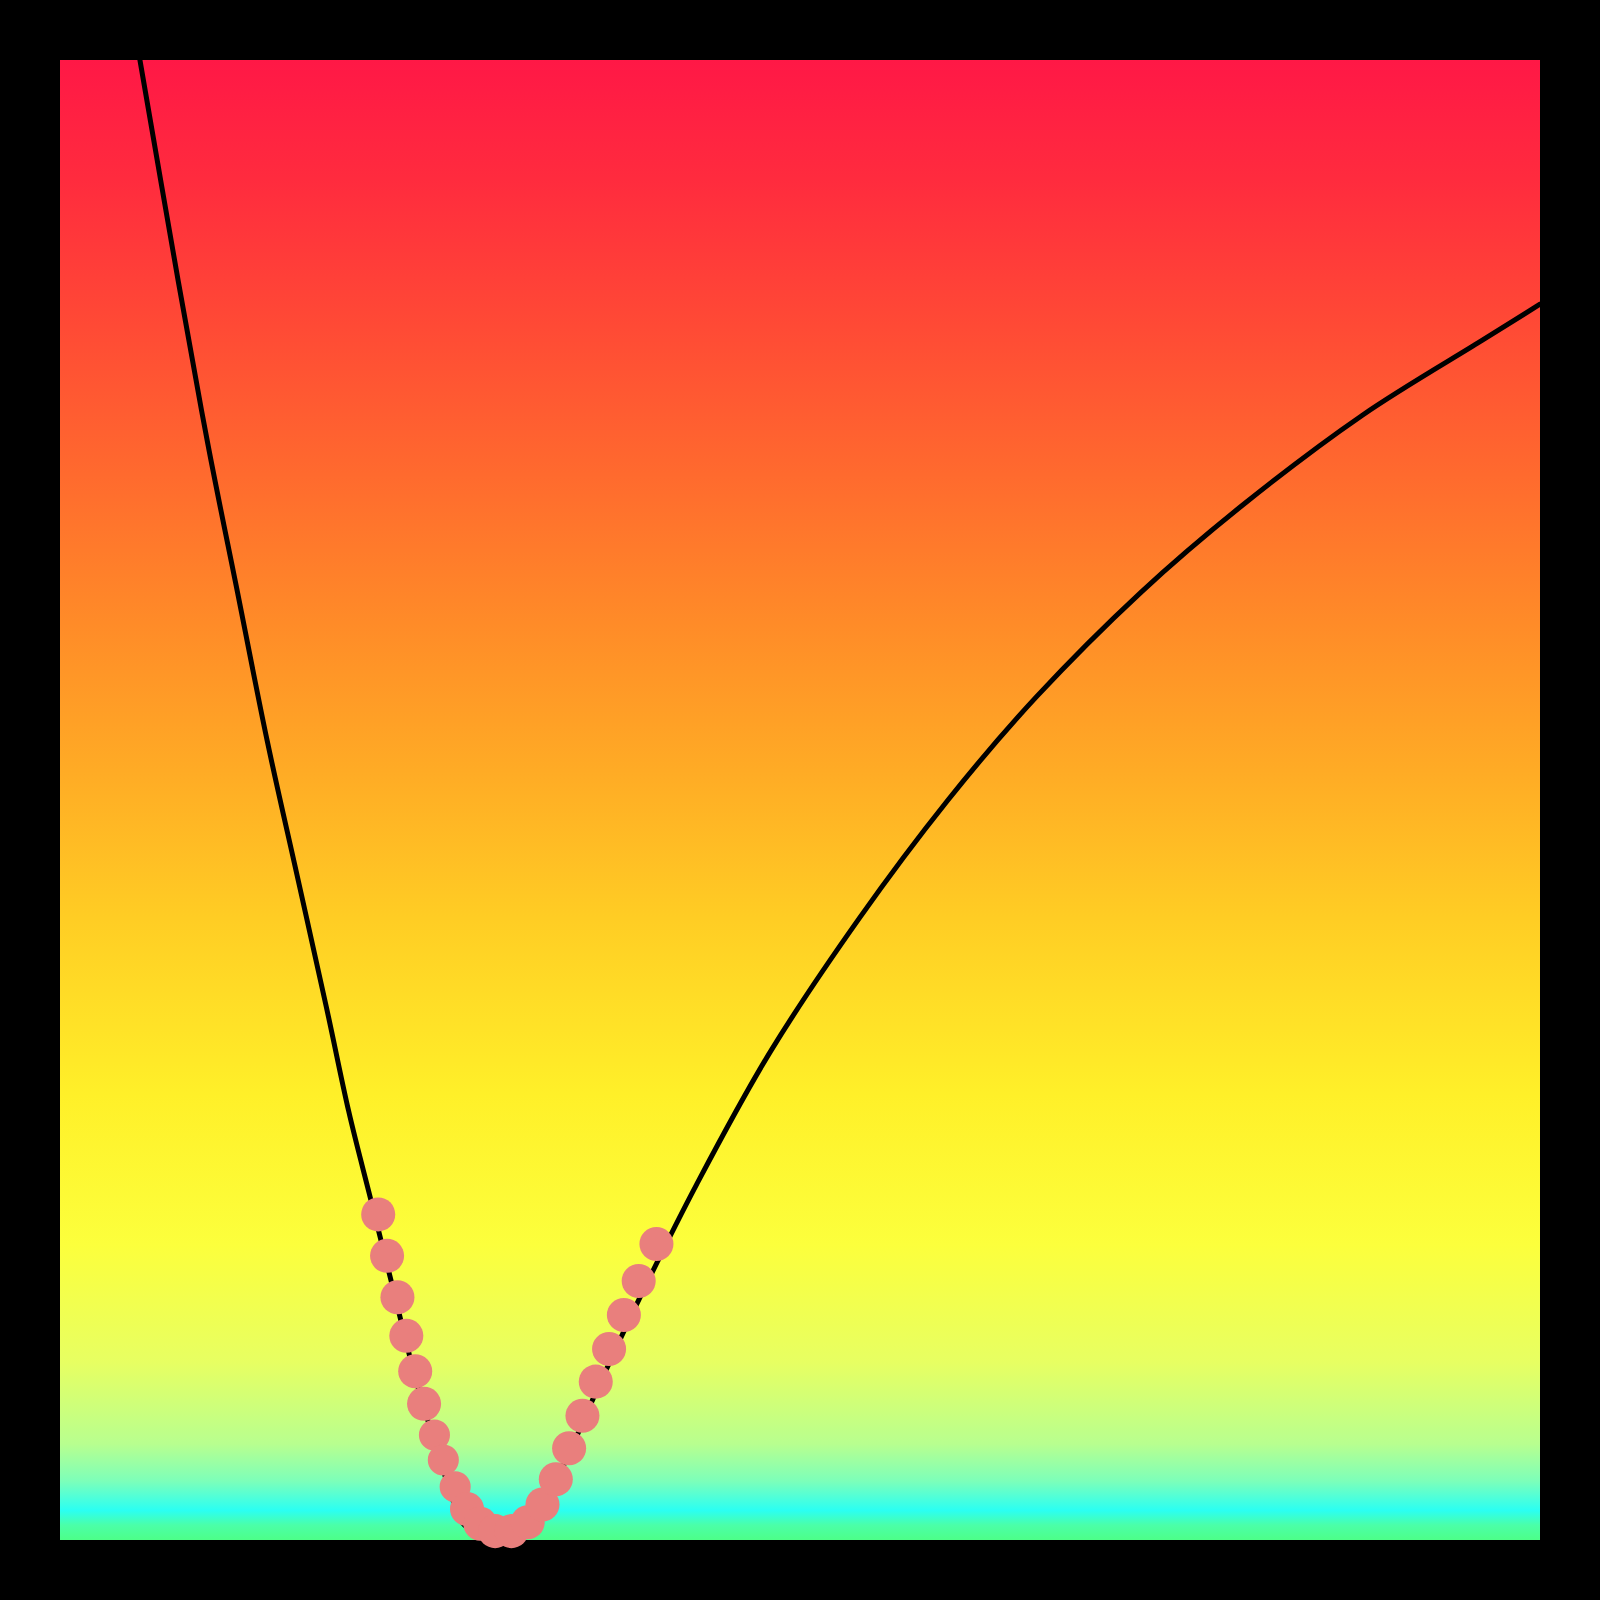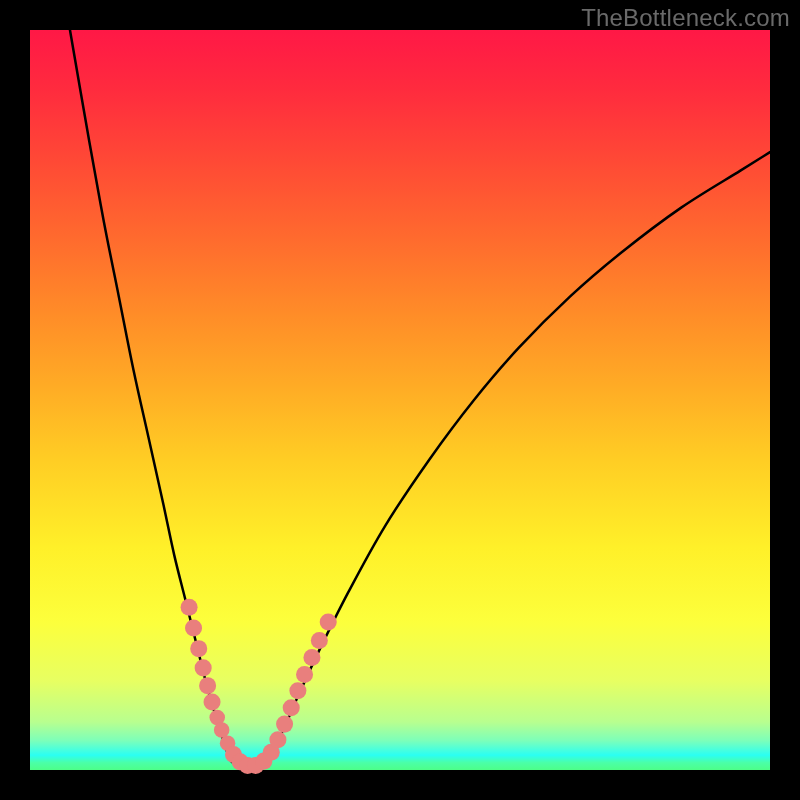--- a/index.html
+++ b/index.html
@@ -93,14 +93,13 @@
           <circle cx="34.400" cy="93.800" r="1.150" fill="#e97f7d" stroke="#e97f7d" stroke-width="0"></circle>
           <circle cx="35.300" cy="91.600" r="1.150" fill="#e97f7d" stroke="#e97f7d" stroke-width="0"></circle>
           <circle cx="36.200" cy="89.300" r="1.150" fill="#e97f7d" stroke="#e97f7d" stroke-width="0"></circle>
           <circle cx="37.100" cy="87.100" r="1.150" fill="#e97f7d" stroke="#e97f7d" stroke-width="0"></circle>
           <circle cx="38.100" cy="84.800" r="1.150" fill="#e97f7d" stroke="#e97f7d" stroke-width="0"></circle>
           <circle cx="39.100" cy="82.500" r="1.150" fill="#e97f7d" stroke="#e97f7d" stroke-width="0"></circle>
           <circle cx="40.300" cy="80.000" r="1.150" fill="#e97f7d" stroke="#e97f7d" stroke-width="0"></circle>
         </g>
     </svg>
   </div>
-  <div class="watermark">TheBottleneck.com</div>
 </div>
 
 </body></html>

